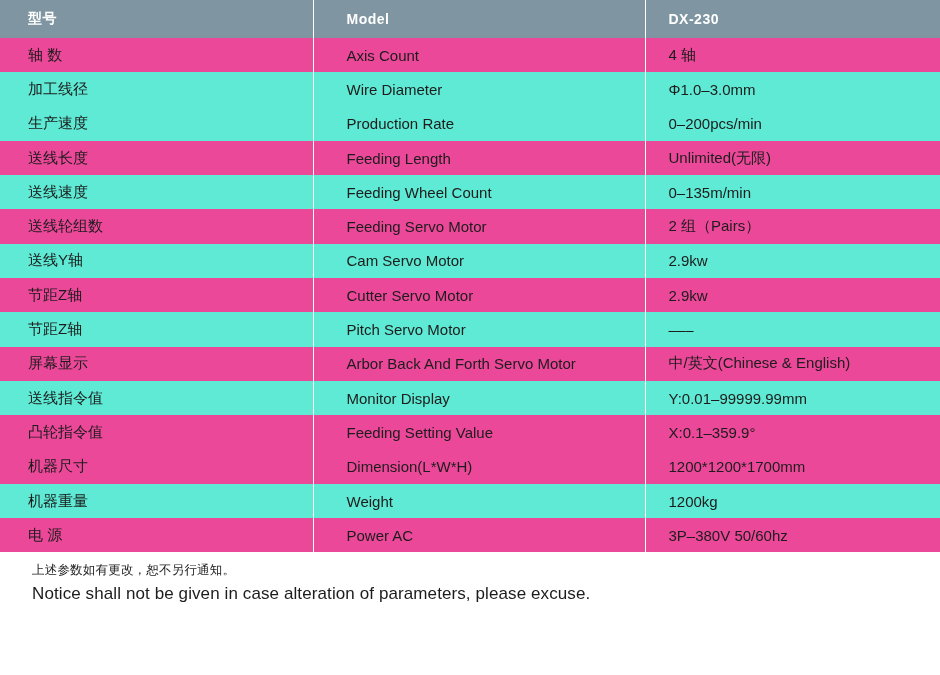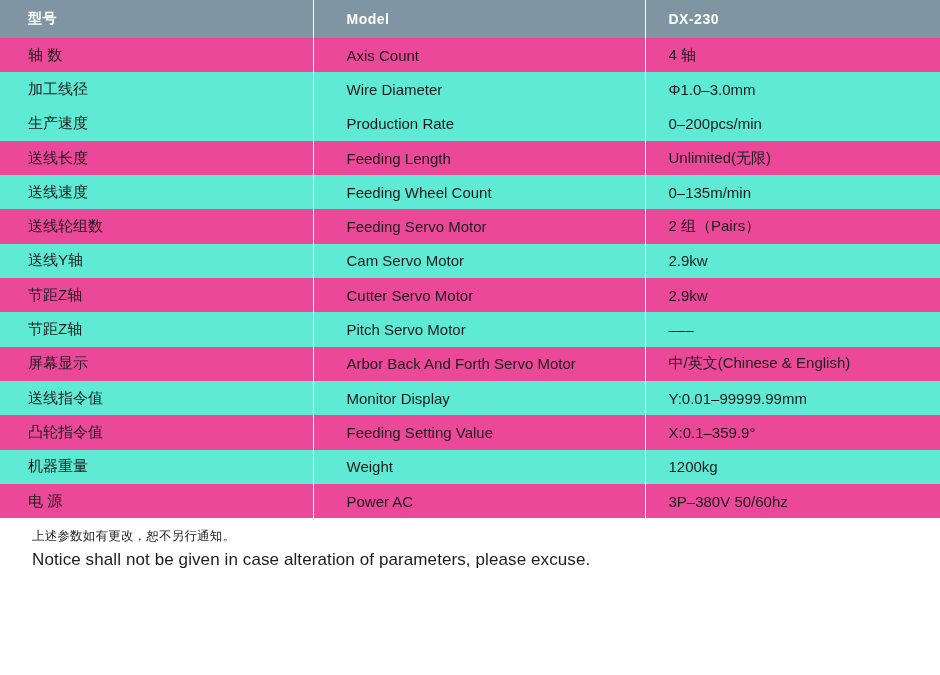--- a/index.html
+++ b/index.html
@@ -142,20 +142,25 @@
     <tr class="even">
       <td class="col-cn">送线指令值</td>
       <td class="col-model">Monitor Display</td>
       <td class="col-value">Y:0.01–99999.99mm</td>
     </tr>
     <tr class="odd">
       <td class="col-cn">凸轮指令值</td>
       <td class="col-model">Feeding Setting Value</td>
       <td class="col-value">X:0.1–359.9°</td>
     </tr>
+    <tr class="odd">
+      <td class="col-cn">机器尺寸</td>
+      <td class="col-model">Dimension(L*W*H)</td>
+      <td class="col-value">1200*1200*1700mm</td>
+    </tr>
     <tr class="even">
       <td class="col-cn">机器重量</td>
       <td class="col-model">Weight</td>
       <td class="col-value">1200kg</td>
     </tr>
     <tr class="odd">
       <td class="col-cn">电  源</td>
       <td class="col-model">Power AC</td>
       <td class="col-value">3P–380V 50/60hz</td>
     </tr>

